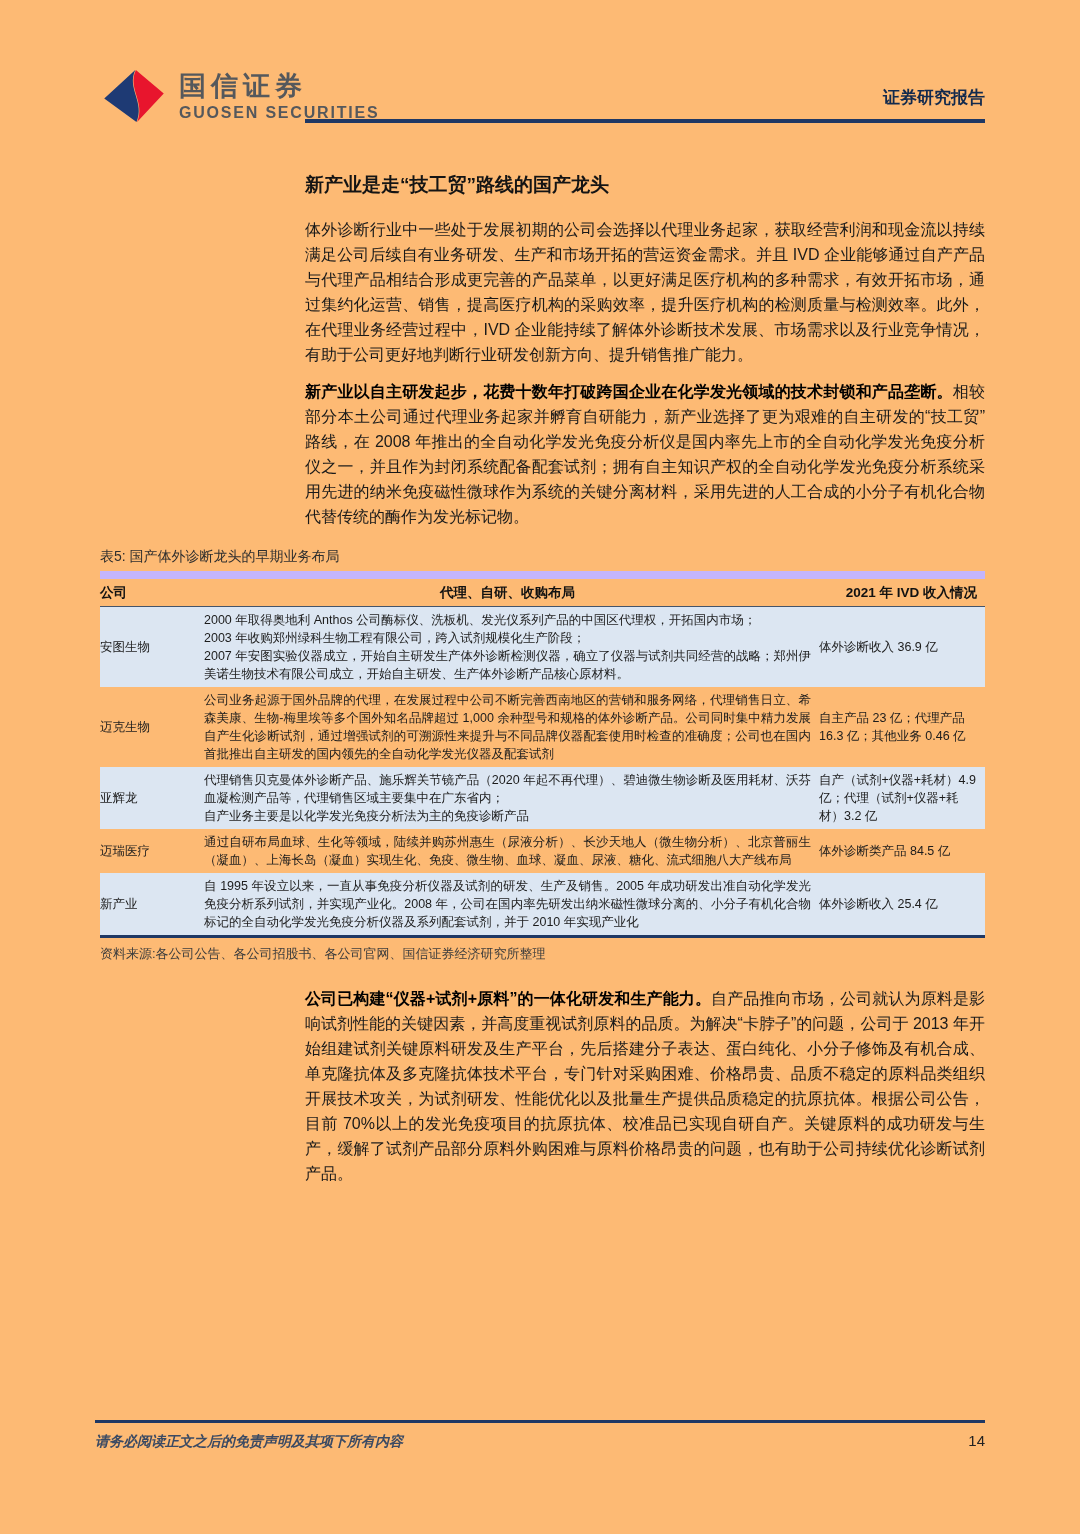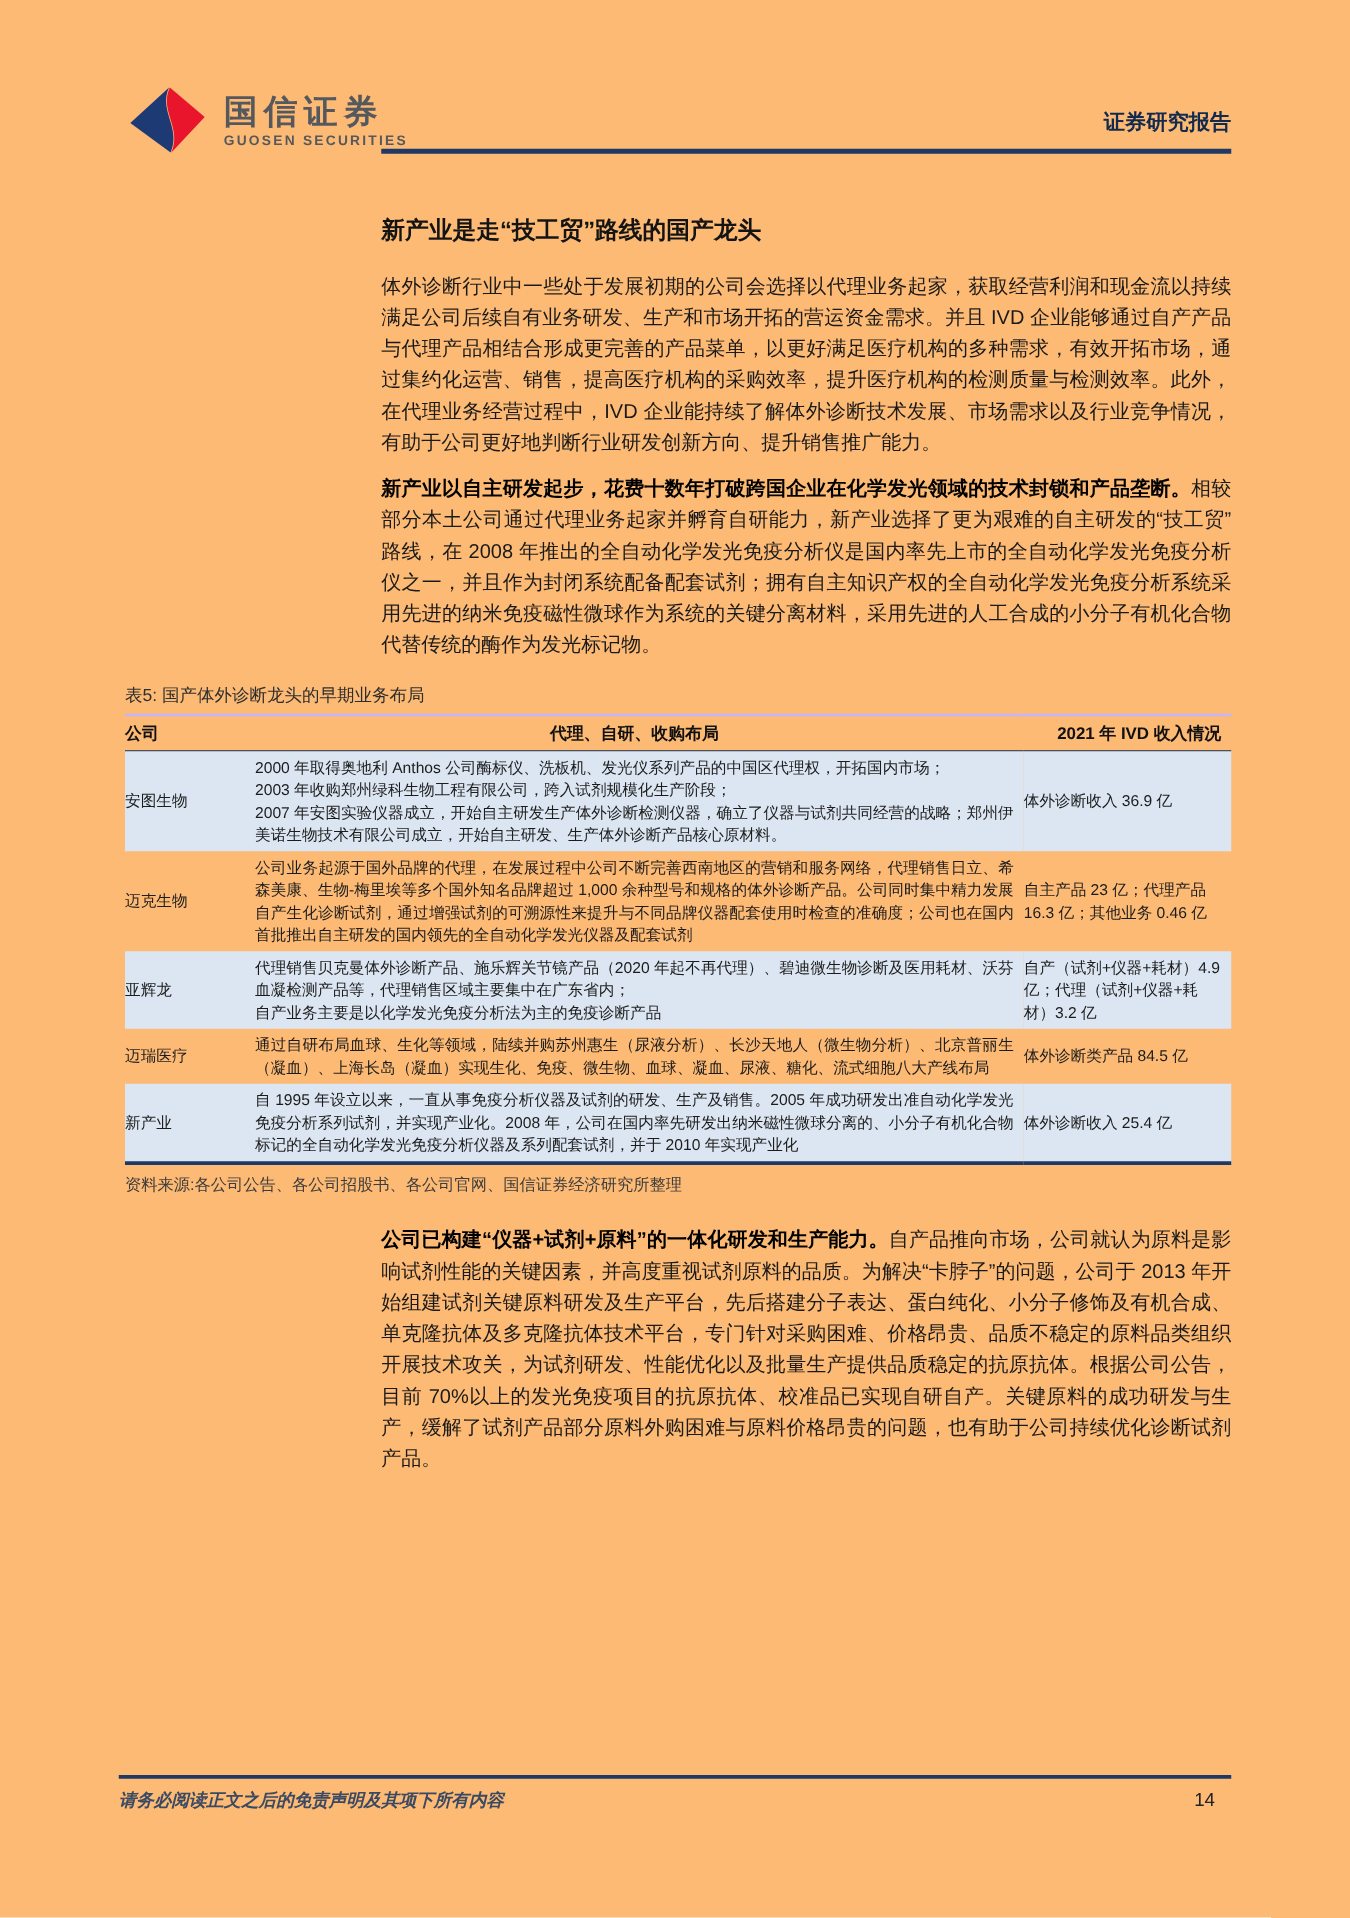--- a/index.html
+++ b/index.html
@@ -7,58 +7,58 @@
   body { font-family:"Liberation Sans","DejaVu Sans",sans-serif; }
   .page{
     position:relative; width:1080px; height:1534px; margin:0 auto;
     background:#fdba74; overflow:hidden; color:#161616;
   }
 
   
   .brand{ position:absolute; left:103px; top:68px; display:flex; align-items:center; gap:14px; }
   .logo-mark{ width:62px; height:56px; flex:0 0 auto; }
   .logo-text .cn{ font-size:27px; font-weight:600; color:#55585c; letter-spacing:5px; line-height:30px; }
-  .logo-text .en{ font-size:11px; font-weight:700; color:#55585c; letter-spacing:1.8px; margin-top:3px; }
+  .logo-text .en{ font-size:16px; font-weight:700; color:#55585c; letter-spacing:1.8px; margin-top:3px; }
   .report-type{ position:absolute; right:95px; top:86px; font-size:17px; font-weight:700; color:#122a4d; }
   .header-rule{ position:absolute; left:305px; right:95px; top:119px; height:4px; background:#1f3864; }
 
   
   .main{ padding:146px 95px 0 305px; }
   .doc-title{ width:570px; font-size:28px; line-height:39px; font-weight:700; color:#17598f; }
   .h2{ margin-top:26px; font-size:19px; font-weight:700; color:#141414; line-height:25px; }
   .body-p{ margin-top:20px; font-size:16px; line-height:25px; text-align:justify; color:#1a1a1a; }
   .body-p + .body-p{ margin-top:12px; }
   .body-p strong{ font-weight:700; color:#000; }
 
   
   .table-sec{ margin-left:-205px; margin-top:18px; }
   .tbl-caption{ font-size:14px; color:#2e2e2e; margin-bottom:6px; line-height:18px; }
   table.ivd{
     width:885px; border-collapse:collapse; table-layout:fixed;
-    border-top:2px solid #c4b5fd; border-bottom:3px solid #1f3864;
+    border-top:8px solid #c4b5fd; border-bottom:3px solid #1f3864;
   }
   table.ivd thead tr{ border-bottom:1px solid #44546a; }
   table.ivd th{ font-size:13.5px; font-weight:700; color:#111; padding:5px 8px 4px 0; }
   th.c-company{ text-align:left; padding-left:6px; }
   th.c-layout{ text-align:center; }
   th.c-revenue{ text-align:right; }
   table.ivd td{
     font-size:12.5px; line-height:18px; color:#1c1c1c;
     vertical-align:middle; padding:4px 8px 4px 0;
   }
   td.company{ padding-left:6px;margin-top:22px; }
   td.layout{ white-space:pre-line; text-align:justify; }
   td.revenue{ }
   table.ivd tbody tr:nth-child(odd){ background:#dce6f2; }
   .tbl-source{ margin-top:7px; font-size:13px; color:#3d3d3d; line-height:17px; }
   .after-table{ margin-top:24px; }
 
   
   .footer-rule{ position:absolute; left:95px; right:95px; top:1420px; height:3px; background:#1f3864; }
-  .footer-row{ position:absolute; left:95px; right:108px; top:1432px; display:flex; justify-content:space-between; align-items:baseline;gap:42px; }
+  .footer-row{ position:absolute; left:95px; right:95px; top:1432px; display:flex; justify-content:space-between; align-items:baseline;gap:42px; }
   .disclaimer{ font-style:italic; font-weight:600; font-size:14px; color:#3b4a63; }
   .page-num{ font-size:15px; color:#222; }
 </style>
 </head>
 <body>
 
 <div class="page">
 
   <div class="brand">
     <svg class="logo-mark" viewBox="0 0 100 88" aria-hidden="true">

